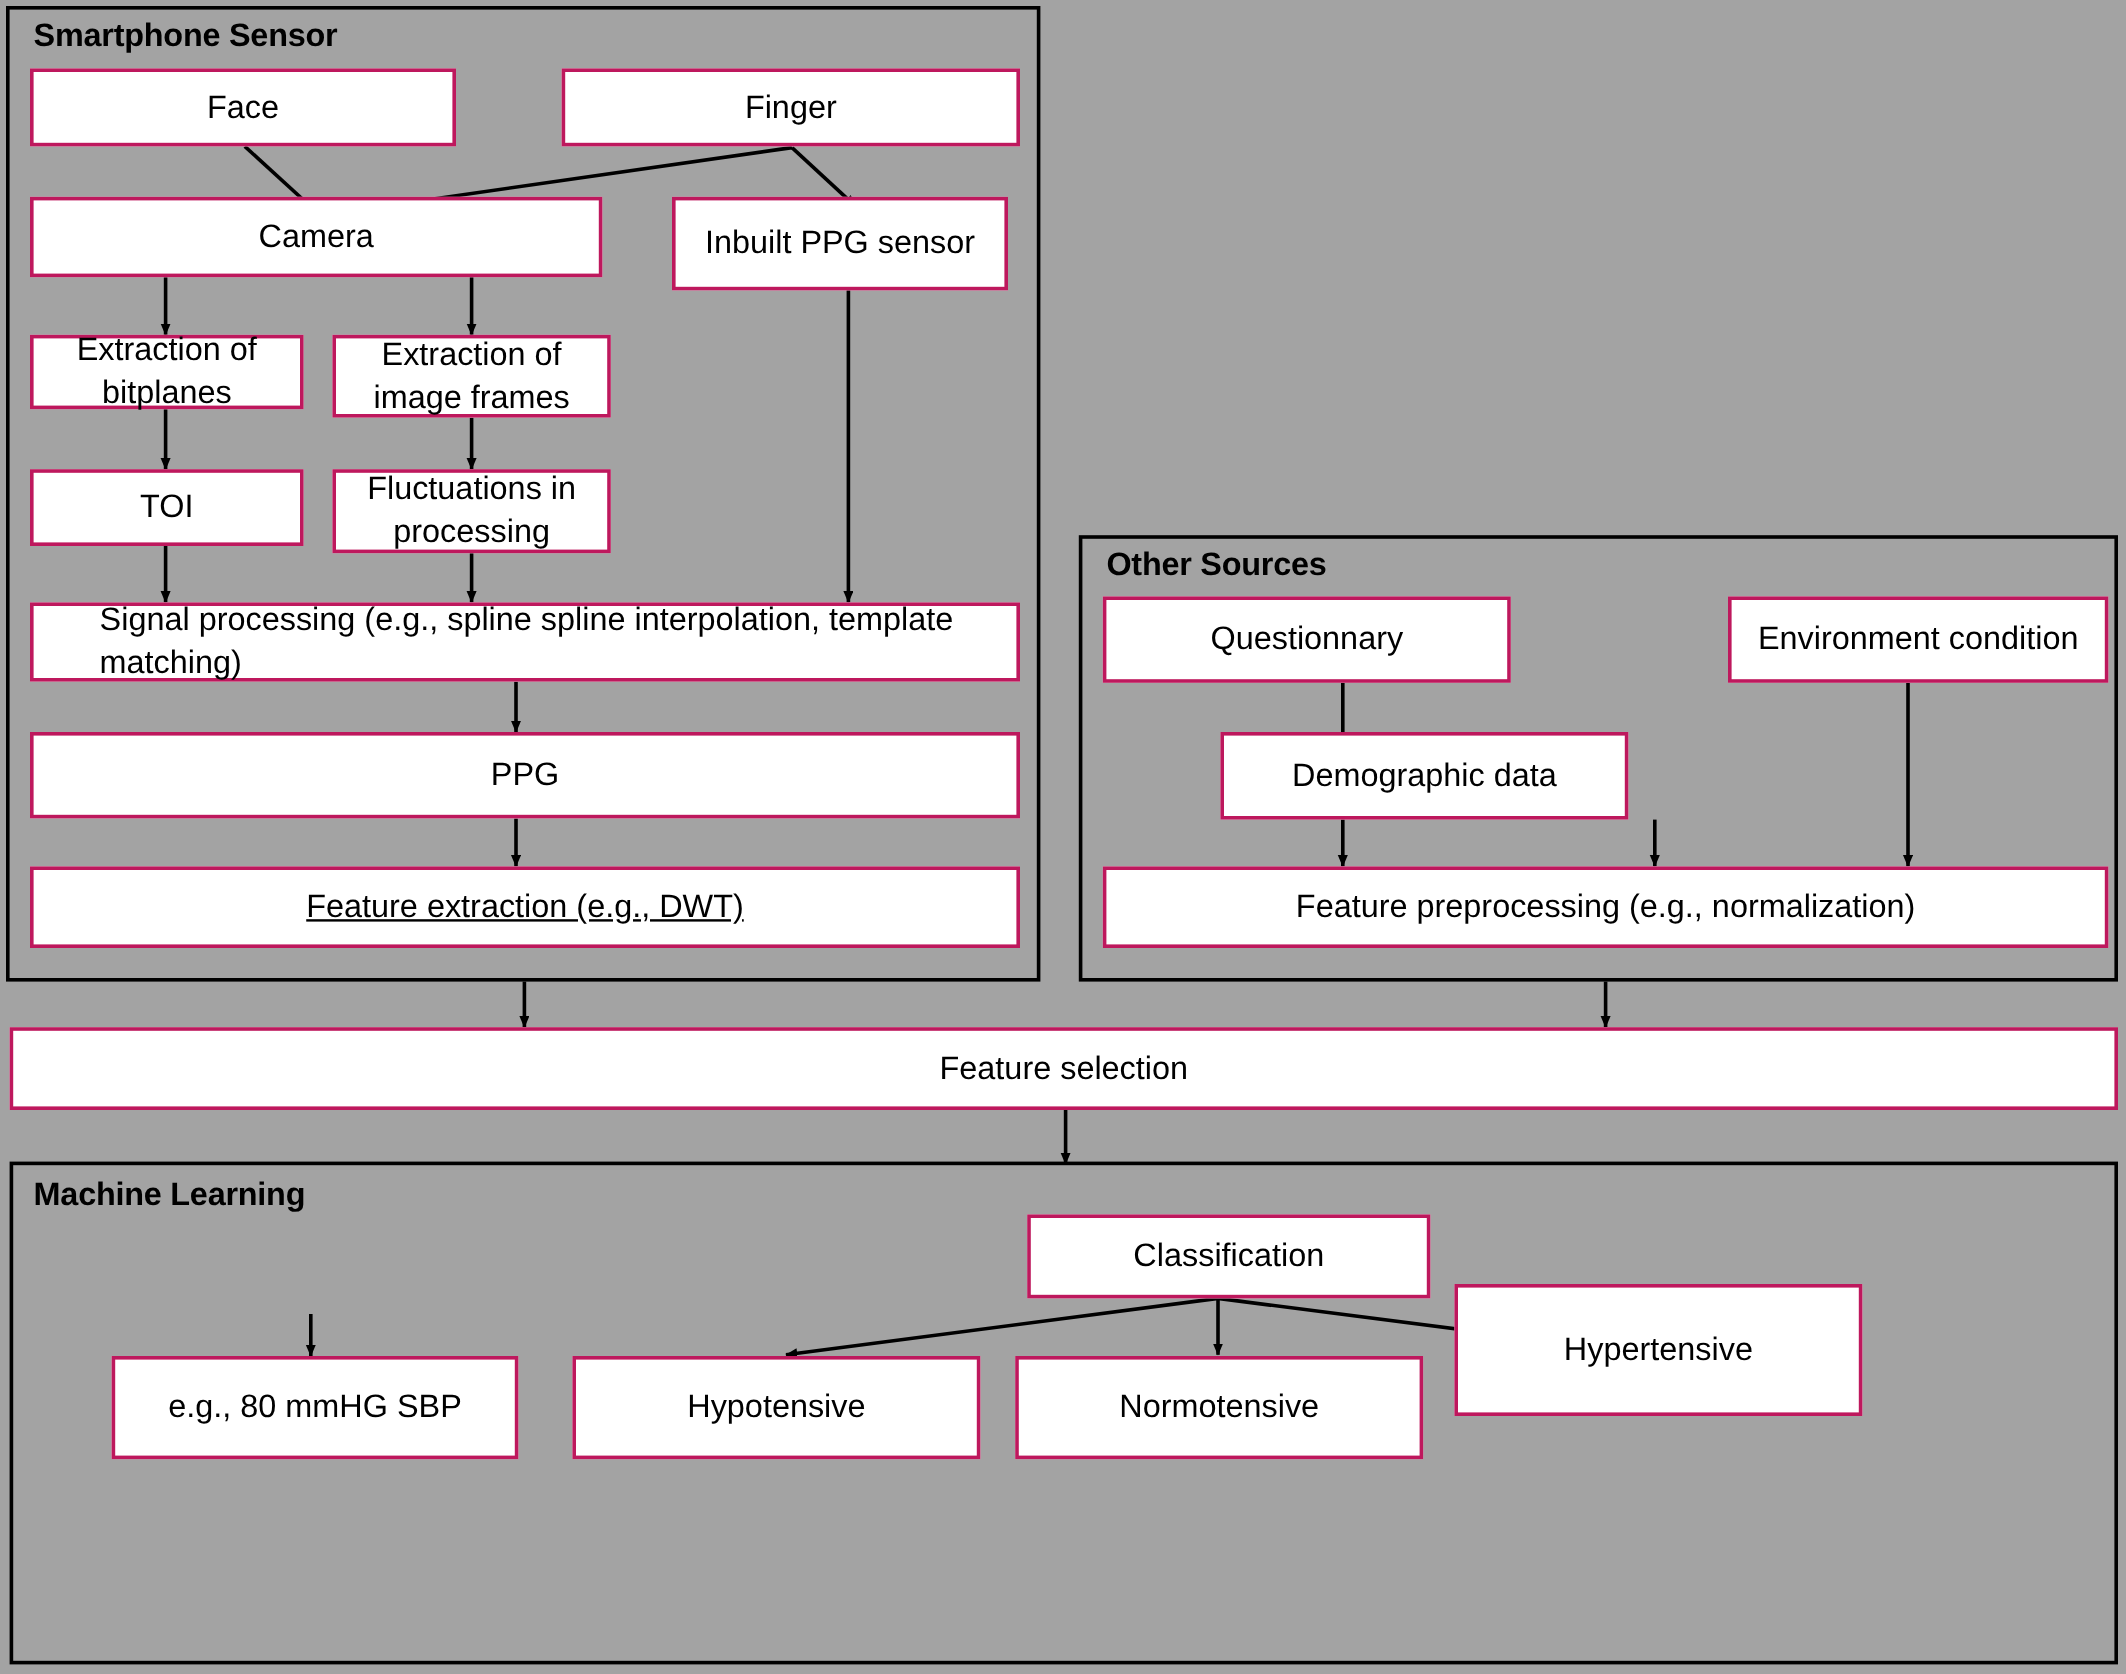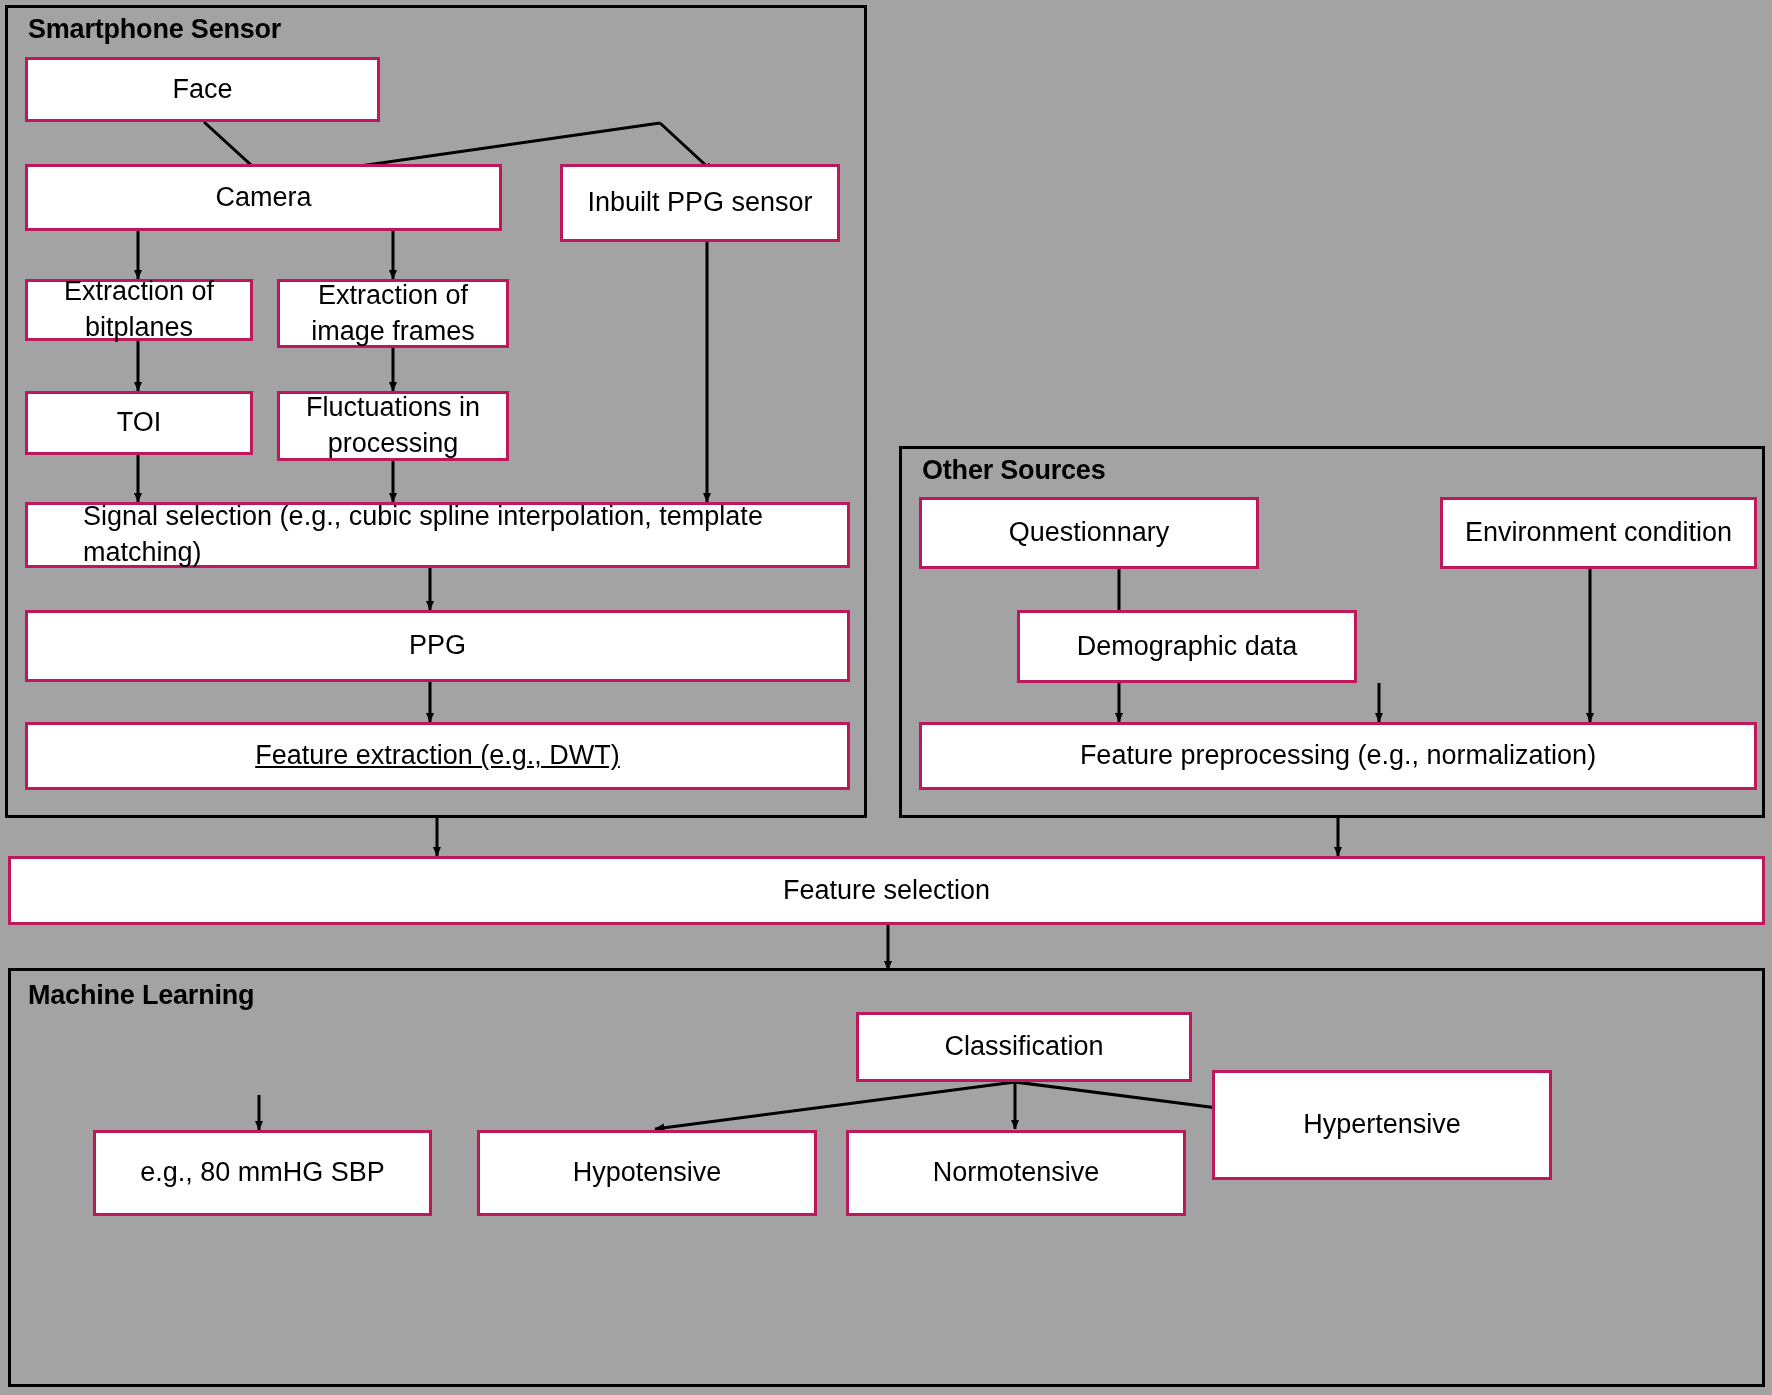--- a/index.html
+++ b/index.html
@@ -109,31 +109,32 @@
 
     <line x1="1015" y1="1082" x2="1015" y2="1129" stroke="#000" stroke-width="3" marker-end="url(#ah)"></line>
 
     <line x1="1015" y1="1082" x2="1382" y2="1129" stroke="#000" stroke-width="3" marker-end="url(#ah)"></line>
   </svg>
 
   <div class="group" style="left:5px; top:5px; width:862px; height:813px;"></div>
   <div class="group-title" style="left:28px; top:14px;">Smartphone Sensor</div>
 
   <div class="node" style="left:25px; top:57px; width:355px; height:65px;">Face</div>
+  <div class="node" style="left:468px; top:57px; width:382px; height:65px;">Finger</div>
 
   <div class="node" style="left:25px; top:164px; width:477px; height:67px;">Camera</div>
   <div class="node" style="left:560px; top:164px; width:280px; height:78px;">Inbuilt PPG sensor</div>
 
   <div class="node" style="left:25px; top:279px; width:228px; height:62px;">Extraction of bitplanes</div>
   <div class="node" style="left:277px; top:279px; width:232px; height:69px;">Extraction of image frames</div>
 
   <div class="node" style="left:25px; top:391px; width:228px; height:64px;">TOI</div>
   <div class="node" style="left:277px; top:391px; width:232px; height:70px;">Fluctuations in processing</div>
 
-  <div class="node" style="left:25px; top:502px; width:825px; height:66px; justify-content:flex-start; padding-left:55px; text-align:left;">Signal selection (e.g., cubic spline interpolation, template matching)</div>
+  <div class="node" style="left:25px; top:502px; width:825px; height:66px; justify-content:flex-start; padding-left:55px; text-align:left;">Signal processing (e.g., spline spline interpolation, template matching)</div>
 
   <div class="node" style="left:25px; top:610px; width:825px; height:72px;">PPG</div>
 
   <div class="node" style="left:25px; top:722px; width:825px; height:68px;text-decoration:underline;">Feature extraction (e.g., DWT)</div>
 
   <div class="group" style="left:899px; top:446px; width:866px; height:372px;"></div>
   <div class="group-title" style="left:922px; top:455px;">Other Sources</div>
 
   <div class="node" style="left:919px; top:497px; width:340px; height:72px;">Questionnary</div>
   <div class="node" style="left:1440px; top:497px; width:317px; height:72px;">Environment condition</div>

